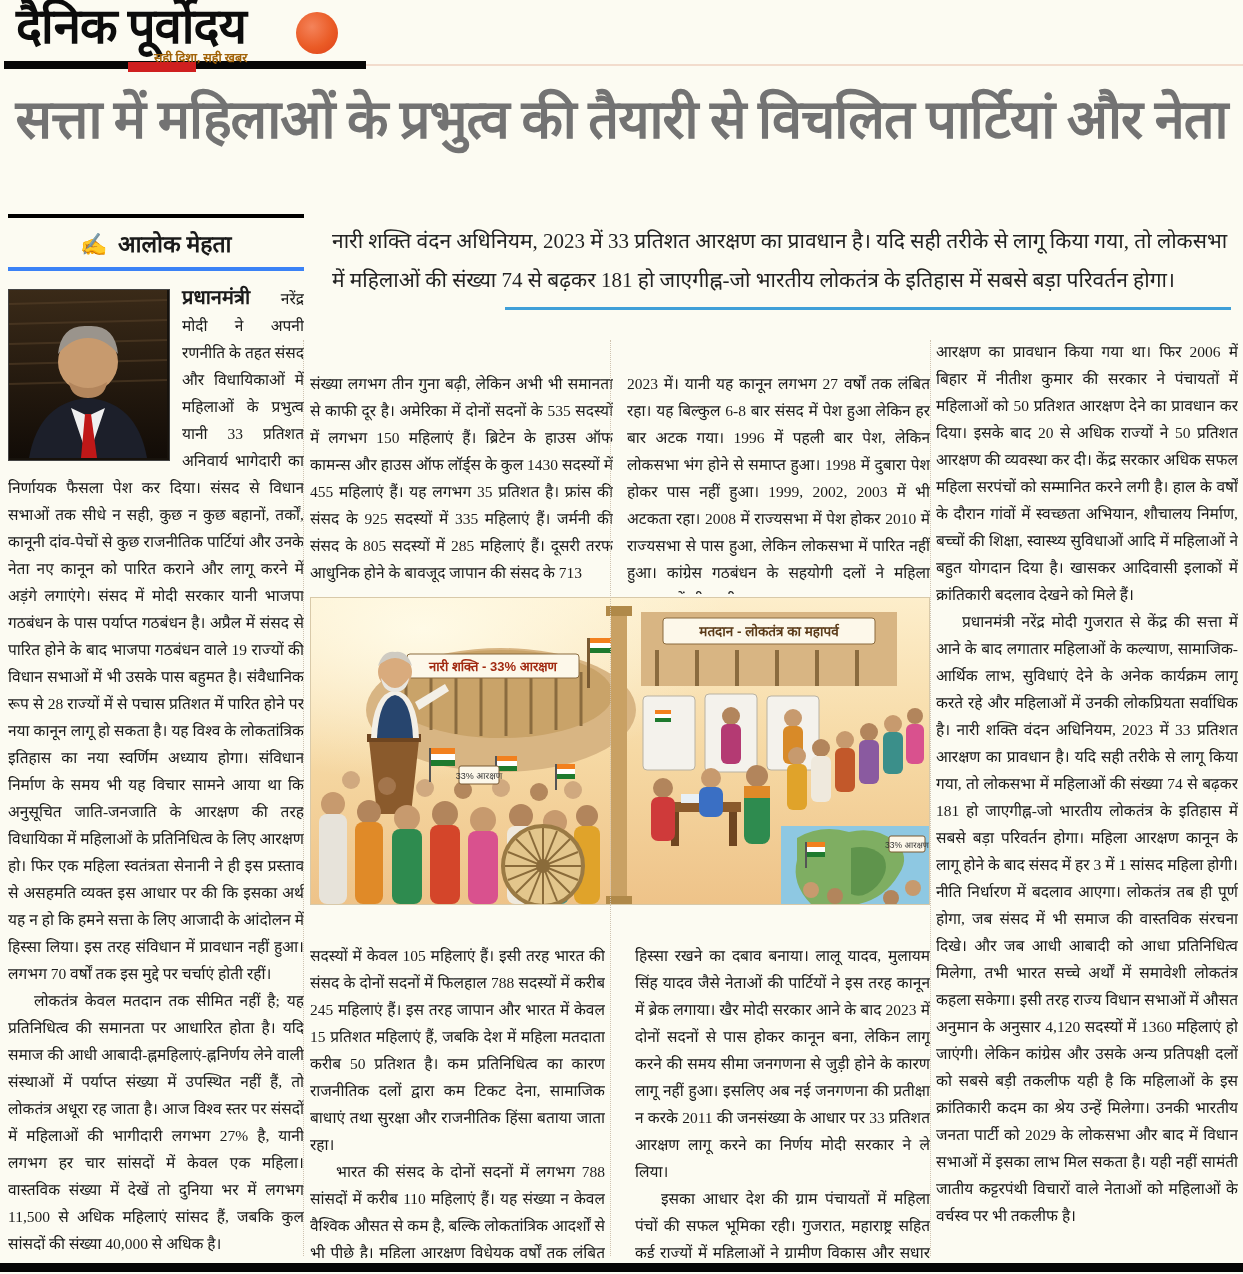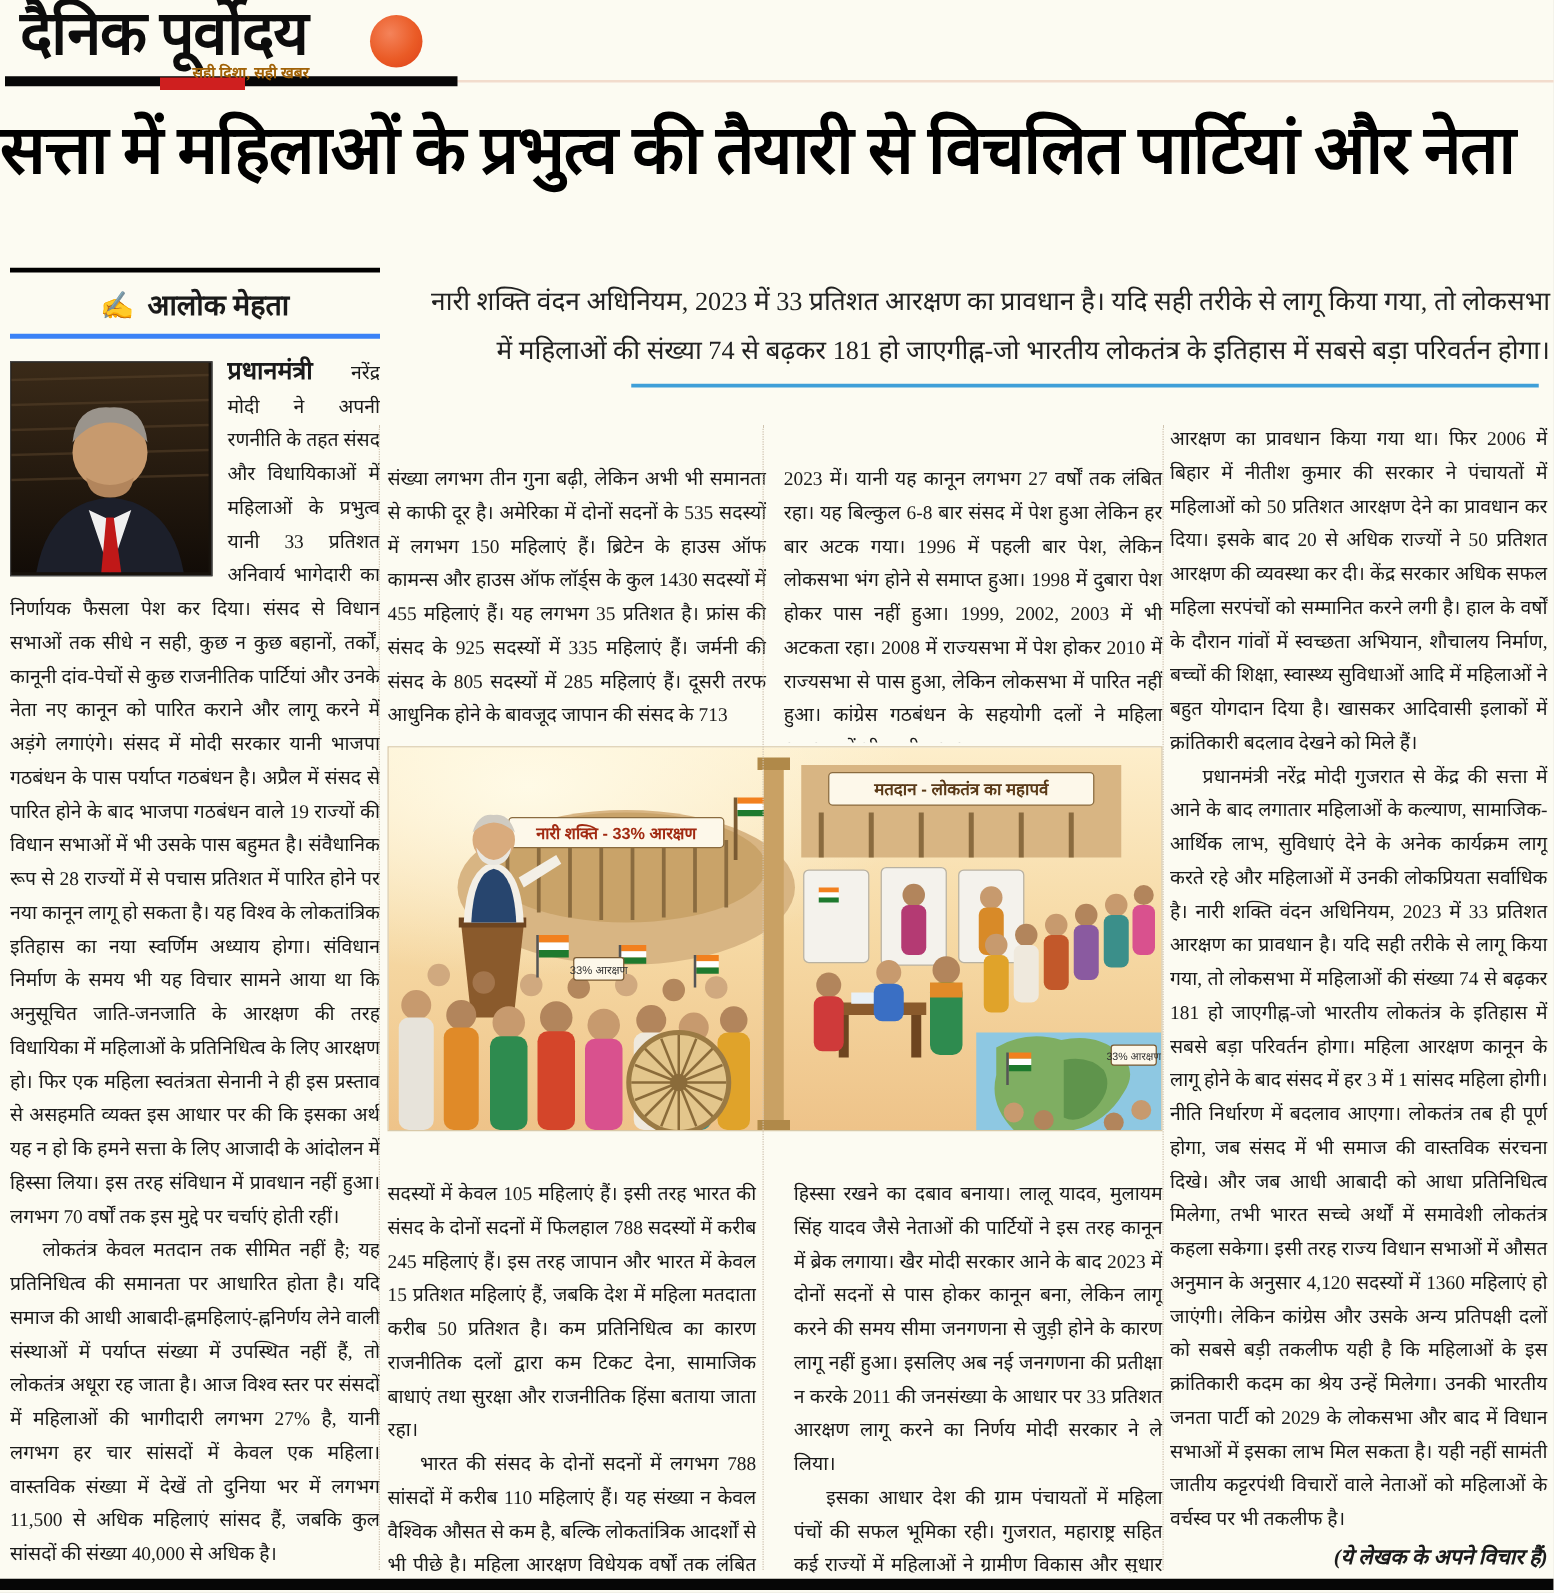--- a/index.html
+++ b/index.html
@@ -13,35 +13,35 @@
   .mast-sun{position:absolute;left:292px;top:12px;width:42px;height:42px;border-radius:50%;
     background:radial-gradient(circle at 38% 35%,#f4835a 0%,#ea5b26 55%,#de3f17 100%);}
   .mast-title{position:absolute;left:12px;top:-2px;margin:0;font-size:49px;font-weight:900;
     letter-spacing:-1px;color:#0c0c0c;z-index:2;line-height:1.2;}
   .mast-tagline{position:absolute;left:150px;top:49px;font-size:12.5px;font-weight:bold;
     color:#a16207;z-index:2;}
   .mast-rule-light{position:absolute;left:0;top:64px;width:100%;height:2px;background:#f2dccd;}
   .mast-bar{position:absolute;left:0;top:61px;width:362px;height:8px;background:#070707;z-index:1;}
   .mast-badge{position:absolute;left:124px;top:62px;width:68px;height:10px;background:#cf1f1f;z-index:3;}
   
-  .headline{position:absolute;left:0;top:92px;width:100%;text-align:left;margin:0;
-    font-size:54px;line-height:1.05;font-weight:900;color:#000000;letter-spacing:-1px;}
+  .headline{position:absolute;left:0;top:92px;width:100%;text-align:center;margin:0;
+    font-size:54px;line-height:1.05;font-weight:900;color:#737373;letter-spacing:-1px;}
   
   .col1{position:absolute;left:8px;top:214px;width:296px;height:1046px;overflow:hidden;}
   .byline-box{border-top:4px solid #000;border-bottom:4px solid #3b82f6;padding:9px 0 8px;
     text-align:center;font-size:23px;font-weight:bold;margin-bottom:14px;}
   .pen-ico{font-size:22px;margin-right:10px;}
   .author-photo{float:left;width:160px;height:170px;margin:4px 12px 4px 0;
     background:#17120c;border:1px solid #444;}
   .leadin{font-weight:bold;font-size:20px;line-height:1.1;}
   .bodytext{font-size:15.5px;line-height:27px;text-align:justify;margin:0 0 0 0;}
   .bodytext + .bodytext{margin-top:0;}
   .indent{text-indent:26px;}
   
-  .standfirst{position:absolute;left:332px;top:222px;width:908px;text-align:right;
+  .standfirst{position:absolute;left:332px;top:222px;width:908px;text-align:left;
     font-size:21px;line-height:39px;font-weight:500;color:#222;}
   .blue-rule{height:3px;background:#3f9fd8;width:80%;margin:7px 0 0 19%;}
   
   .midcols{position:absolute;left:310px;top:338px;width:620px;height:922px;}
   .mid-top{display:flex;gap:14px;height:256px;overflow:hidden;}
   .mid-top .mcol, .mid-bottom .mcol{flex:1;overflow:hidden;margin-top:32px;}
   .illus-wrap{width:620px;height:308px;margin:3px 0 5px;border:1px solid #d8c9a9;box-sizing:border-box;}
   .mid-bottom{display:flex;gap:30px;height:348px;overflow:hidden;}
   
   .col4{position:absolute;left:936px;top:338px;width:302px;height:922px;overflow:hidden;}
@@ -323,21 +323,20 @@
       <div class="mcol">
         <p class="bodytext">हिस्सा रखने का दबाव बनाया। लालू यादव, मुलायम सिंह यादव जैसे नेताओं की पार्टियों ने इस तरह कानून में ब्रेक लगाया। खैर मोदी सरकार आने के बाद 2023 में दोनों सदनों से पास होकर कानून बना, लेकिन लागू करने की समय सीमा जनगणना से जुड़ी होने के कारण लागू नहीं हुआ। इसलिए अब नई जनगणना की प्रतीक्षा न करके 2011 की जनसंख्या के आधार पर 33 प्रतिशत आरक्षण लागू करने का निर्णय मोदी सरकार ने ले लिया।</p>
         <p class="bodytext indent">इसका आधार देश की ग्राम पंचायतों में महिला पंचों की सफल भूमिका रही। गुजरात, महाराष्ट्र सहित कई राज्यों में महिलाओं ने ग्रामीण विकास और सुधार कार्यक्रमों में महत्वपूर्ण भूमिका निभाई। 1992 में संविधान संशोधन करके पंचायतों में महिलाओं के लिए 33 प्रतिशत</p>
       </div>
     </div>
   </div>
 
   <div class="col4">
     <p class="bodytext">आरक्षण का प्रावधान किया गया था। फिर 2006 में बिहार में नीतीश कुमार की सरकार ने पंचायतों में महिलाओं को 50 प्रतिशत आरक्षण देने का प्रावधान कर दिया। इसके बाद 20 से अधिक राज्यों ने 50 प्रतिशत आरक्षण की व्यवस्था कर दी। केंद्र सरकार अधिक सफल महिला सरपंचों को सम्मानित करने लगी है। हाल के वर्षों के दौरान गांवों में स्वच्छता अभियान, शौचालय निर्माण, बच्चों की शिक्षा, स्वास्थ्य सुविधाओं आदि में महिलाओं ने बहुत योगदान दिया है। खासकर आदिवासी इलाकों में क्रांतिकारी बदलाव देखने को मिले हैं।</p>
     <p class="bodytext indent">प्रधानमंत्री नरेंद्र मोदी गुजरात से केंद्र की सत्ता में आने के बाद लगातार महिलाओं के कल्याण, सामाजिक-आर्थिक लाभ, सुविधाएं देने के अनेक कार्यक्रम लागू करते रहे और महिलाओं में उनकी लोकप्रियता सर्वाधिक है। नारी शक्ति वंदन अधिनियम, 2023 में 33 प्रतिशत आरक्षण का प्रावधान है। यदि सही तरीके से लागू किया गया, तो लोकसभा में महिलाओं की संख्या 74 से बढ़कर 181 हो जाएगीह्न-जो भारतीय लोकतंत्र के इतिहास में सबसे बड़ा परिवर्तन होगा। महिला आरक्षण कानून के लागू होने के बाद संसद में हर 3 में 1 सांसद महिला होगी। नीति निर्धारण में बदलाव आएगा। लोकतंत्र तब ही पूर्ण होगा, जब संसद में भी समाज की वास्तविक संरचना दिखे। और जब आधी आबादी को आधा प्रतिनिधित्व मिलेगा, तभी भारत सच्चे अर्थों में समावेशी लोकतंत्र कहला सकेगा। इसी तरह राज्य विधान सभाओं में औसत अनुमान के अनुसार 4,120 सदस्यों में 1360 महिलाएं हो जाएंगी। लेकिन कांग्रेस और उसके अन्य प्रतिपक्षी दलों को सबसे बड़ी तकलीफ यही है कि महिलाओं के इस क्रांतिकारी कदम का श्रेय उन्हें मिलेगा। उनकी भारतीय जनता पार्टी को 2029 के लोकसभा और बाद में विधान सभाओं में इसका लाभ मिल सकता है। यही नहीं सामंती जातीय कट्टरपंथी विचारों वाले नेताओं को महिलाओं के वर्चस्व पर भी तकलीफ है।</p>
-    <p class="signoff">(ये लेखक के अपने विचार हैं)</p>
   </div>
 
   <div class="vsep vsep1"></div>
   <div class="vsep vsep2"></div>
   <div class="vsep vsep3"></div>
 
   <div class="bottombar"></div>
 </div>
 
 </body></html>

